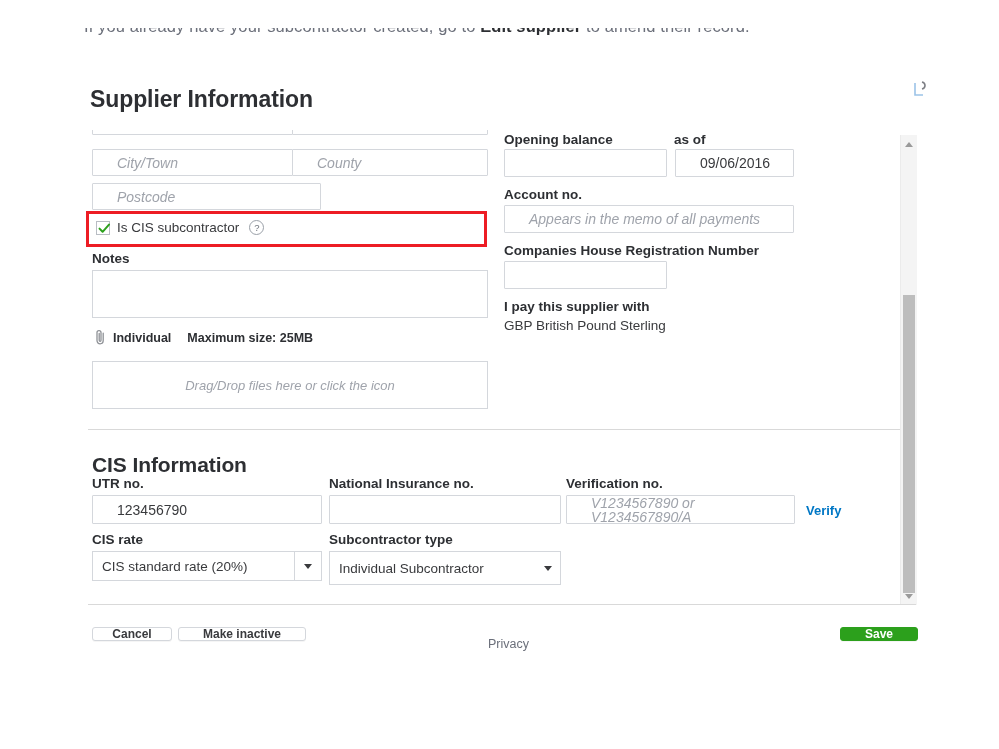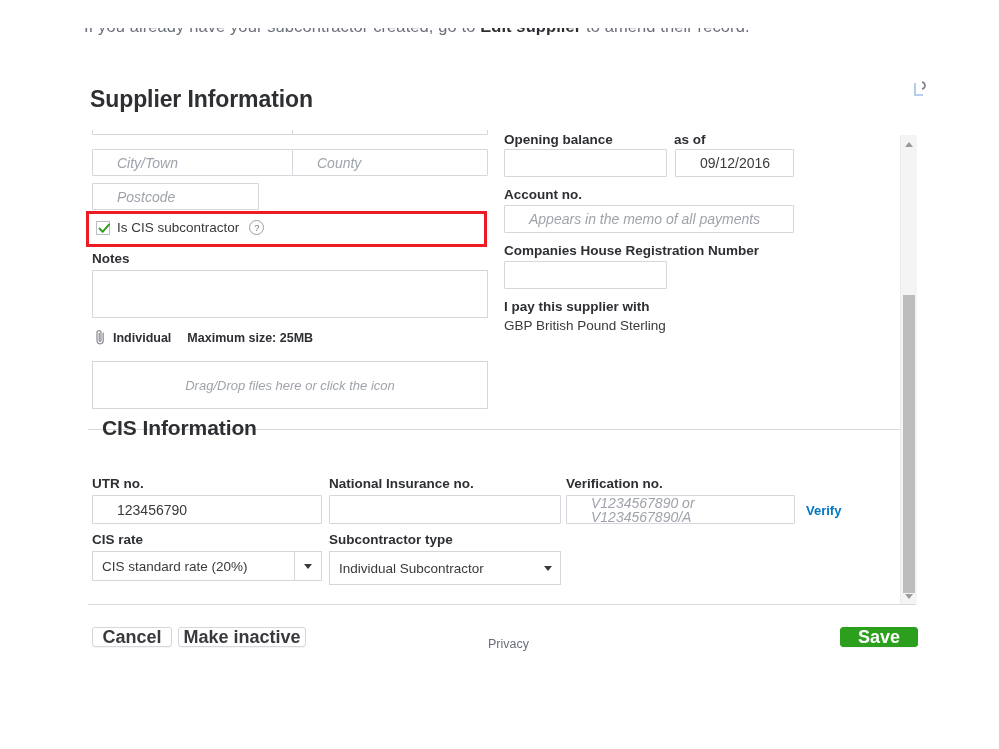--- a/index.html
+++ b/index.html
@@ -273,28 +273,28 @@
     font-size: 13px;
     font-weight: 700;
     color: #0077c5;
     cursor: pointer;
   }
 
   
   .btn {
     position: absolute;
     box-sizing: border-box;
-    height: 20px;
+    height: 14px;
     border: 1px solid #d4d7dc;
     border-radius: 3px;
     background: #fff;
     display: flex;
     align-items: center;
     justify-content: center;
-    font-size: 18px;
+    font-size: 12px;
     font-weight: 700;
     color: #393a3d;
     cursor: pointer;
     box-shadow: 0 1px 0 rgba(0,0,0,.04);
   }
   .btn.primary {
     background: #2ca01c;
     border-color: #2ca01c;
     color: #fff;
   }
@@ -321,28 +321,28 @@
 
 <div class="page-title">Supplier Information</div>
 
 <div class="scroll-pane">
 
   <div class="fld" style="left:6px; top:-22px; width:201px; height:27px;"></div>
   <div class="fld" style="left:206px; top:-22px; width:196px; height:27px;"></div>
 
   <div class="fld ph" style="left:6px; top:19px; width:201px; height:27px;">City/Town</div>
   <div class="fld ph" style="left:206px; top:19px; width:196px; height:27px;">County</div>
-  <div class="fld ph" style="left:6px; top:53px; width:167px; height:27px;">Postcode</div>
+  <div class="fld ph" style="left:6px; top:53px; width:229px; height:27px;">Postcode</div>
 
   <div class="lbl" style="left:6px; top:121px;">Notes</div>
 
   <div class="lbl" style="left:418px; top:2px;">Opening balance</div>
   <div class="lbl" style="left:588px; top:2px;">as of</div>
   <div class="fld" style="left:418px; top:19px; width:163px; height:28px;"></div>
-  <div class="fld" style="left:589px; top:19px; width:119px; height:28px;">09/12/2016</div>
+  <div class="fld" style="left:589px; top:19px; width:119px; height:28px;">09/06/2016</div>
 
   <div class="lbl" style="left:418px; top:57px;">Account no.</div>
   <div class="fld ph" style="left:418px; top:75px; width:290px; height:28px;">Appears in the memo of all payments</div>
 
   <div class="lbl" style="left:418px; top:113px;">Companies House Registration Number</div>
   <div class="fld" style="left:418px; top:131px; width:163px; height:28px;"></div>
 
   <div class="lbl" style="left:418px; top:169px;">I pay this supplier with</div>
   <div class="sublbl" style="left:418px; top:188px;">GBP British Pound Sterling</div>
 
@@ -368,21 +368,21 @@
       <path d="M9.2 4.2 L9.2 11.6 C9.2 13.6 7.7 14.8 6.1 14.8 C4.5 14.8 3 13.6 3 11.6 L3 3.6 C3 2.4 3.9 1.6 5 1.6 C6.1 1.6 7 2.4 7 3.6 L7 11.3 C7 11.9 6.6 12.4 6.1 12.4 C5.6 12.4 5.2 11.9 5.2 11.3 L5.2 4.4" fill="none" stroke="#8e9196" stroke-width="1.3" stroke-linecap="round"></path>
     </svg>
   </span>
   <span class="a-title">Individual</span>
   <span class="a-max">Maximum size: 25MB</span>
 </div>
 <div class="dropzone">Drag/Drop files here or click the icon</div>
 
 <div class="divider" style="left:88px; top:429px; width:812px;"></div>
 
-<div class="sec-title" style="left:92px; top:416px;margin-left:10px;">CIS Information</div>
+<div class="sec-title" style="left:92px; top:453px;">CIS Information</div>
 
 <div class="lbl" style="left:92px; top:476px;">UTR no.</div>
 <div class="fld" style="left:92px; top:495px; width:230px; height:29px;">123456790</div>
 
 <div class="lbl" style="left:329px; top:476px;">National Insurance no.</div>
 <div class="fld" style="left:329px; top:495px; width:232px; height:29px;"></div>
 
 <div class="lbl" style="left:566px; top:476px;">Verification no.</div>
 <div class="fld ph" style="left:566px; top:495px; width:229px; height:29px;">V1234567890 or V1234567890/A</div>
 <div class="verify-link" style="left:806px; top:503px;">Verify</div>

